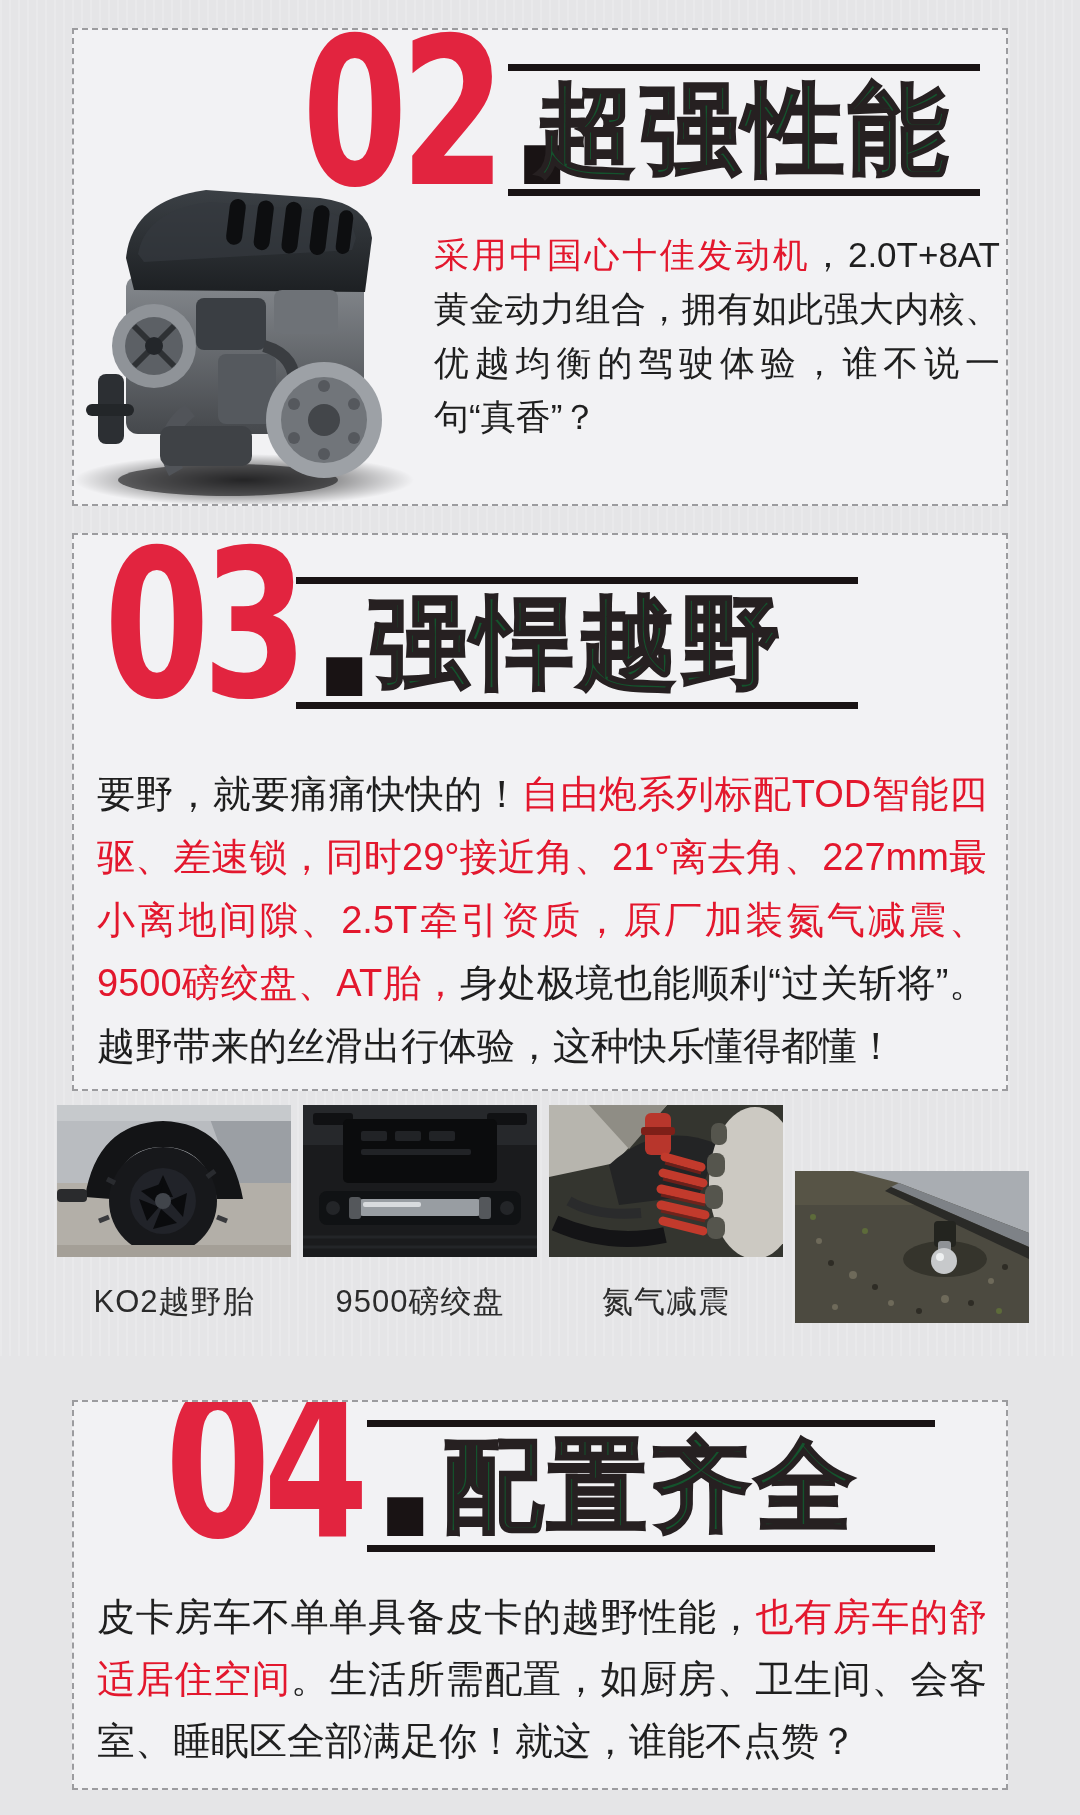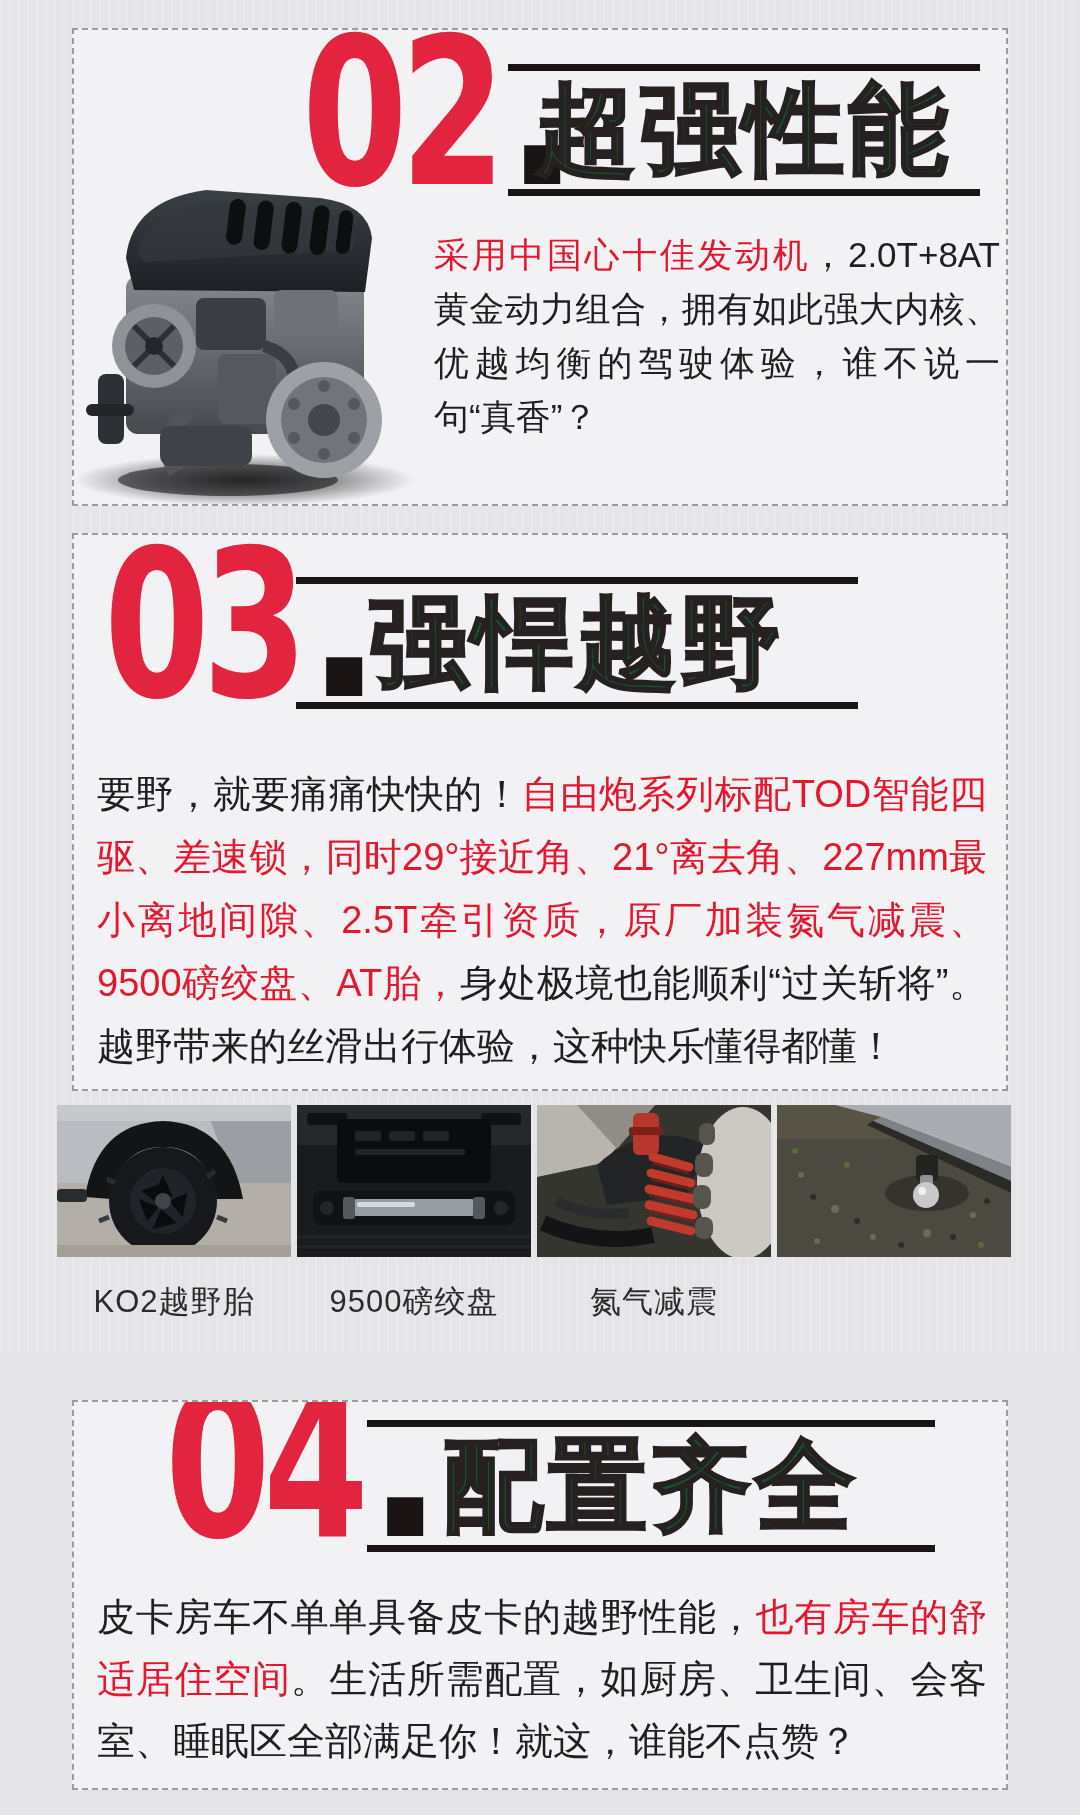--- a/index.html
+++ b/index.html
@@ -73,21 +73,21 @@
   .t-red{color:var(--txt-red);}
   #card-02 .para{left:360px;top:198px;width:566px;font-size:35px;line-height:54px;}
   #card-03 .para{left:23px;top:228px;width:890px;font-size:38px;line-height:63px;}
   #card-04 .para{left:23px;top:184px;width:890px;font-size:38px;line-height:62px;}
 
   .engine-wrap{position:absolute;left:-6px;top:128px;width:352px;height:352px;}
 
   
   .gallery{
     position:absolute;left:57px;top:1105px;width:966px;
-    display:flex;gap:6px;
+    display:flex;gap:12px;align-items:flex-end;
   }
   .g-item{width:234px;}
   .g-item svg{display:block;width:234px;height:152px;}
   .g-caption{
     margin-top:24px;text-align:center;
     font-size:31px;color:#2b2b2b;letter-spacing:1px;
   }
 </style>
 </head>
 <body>

